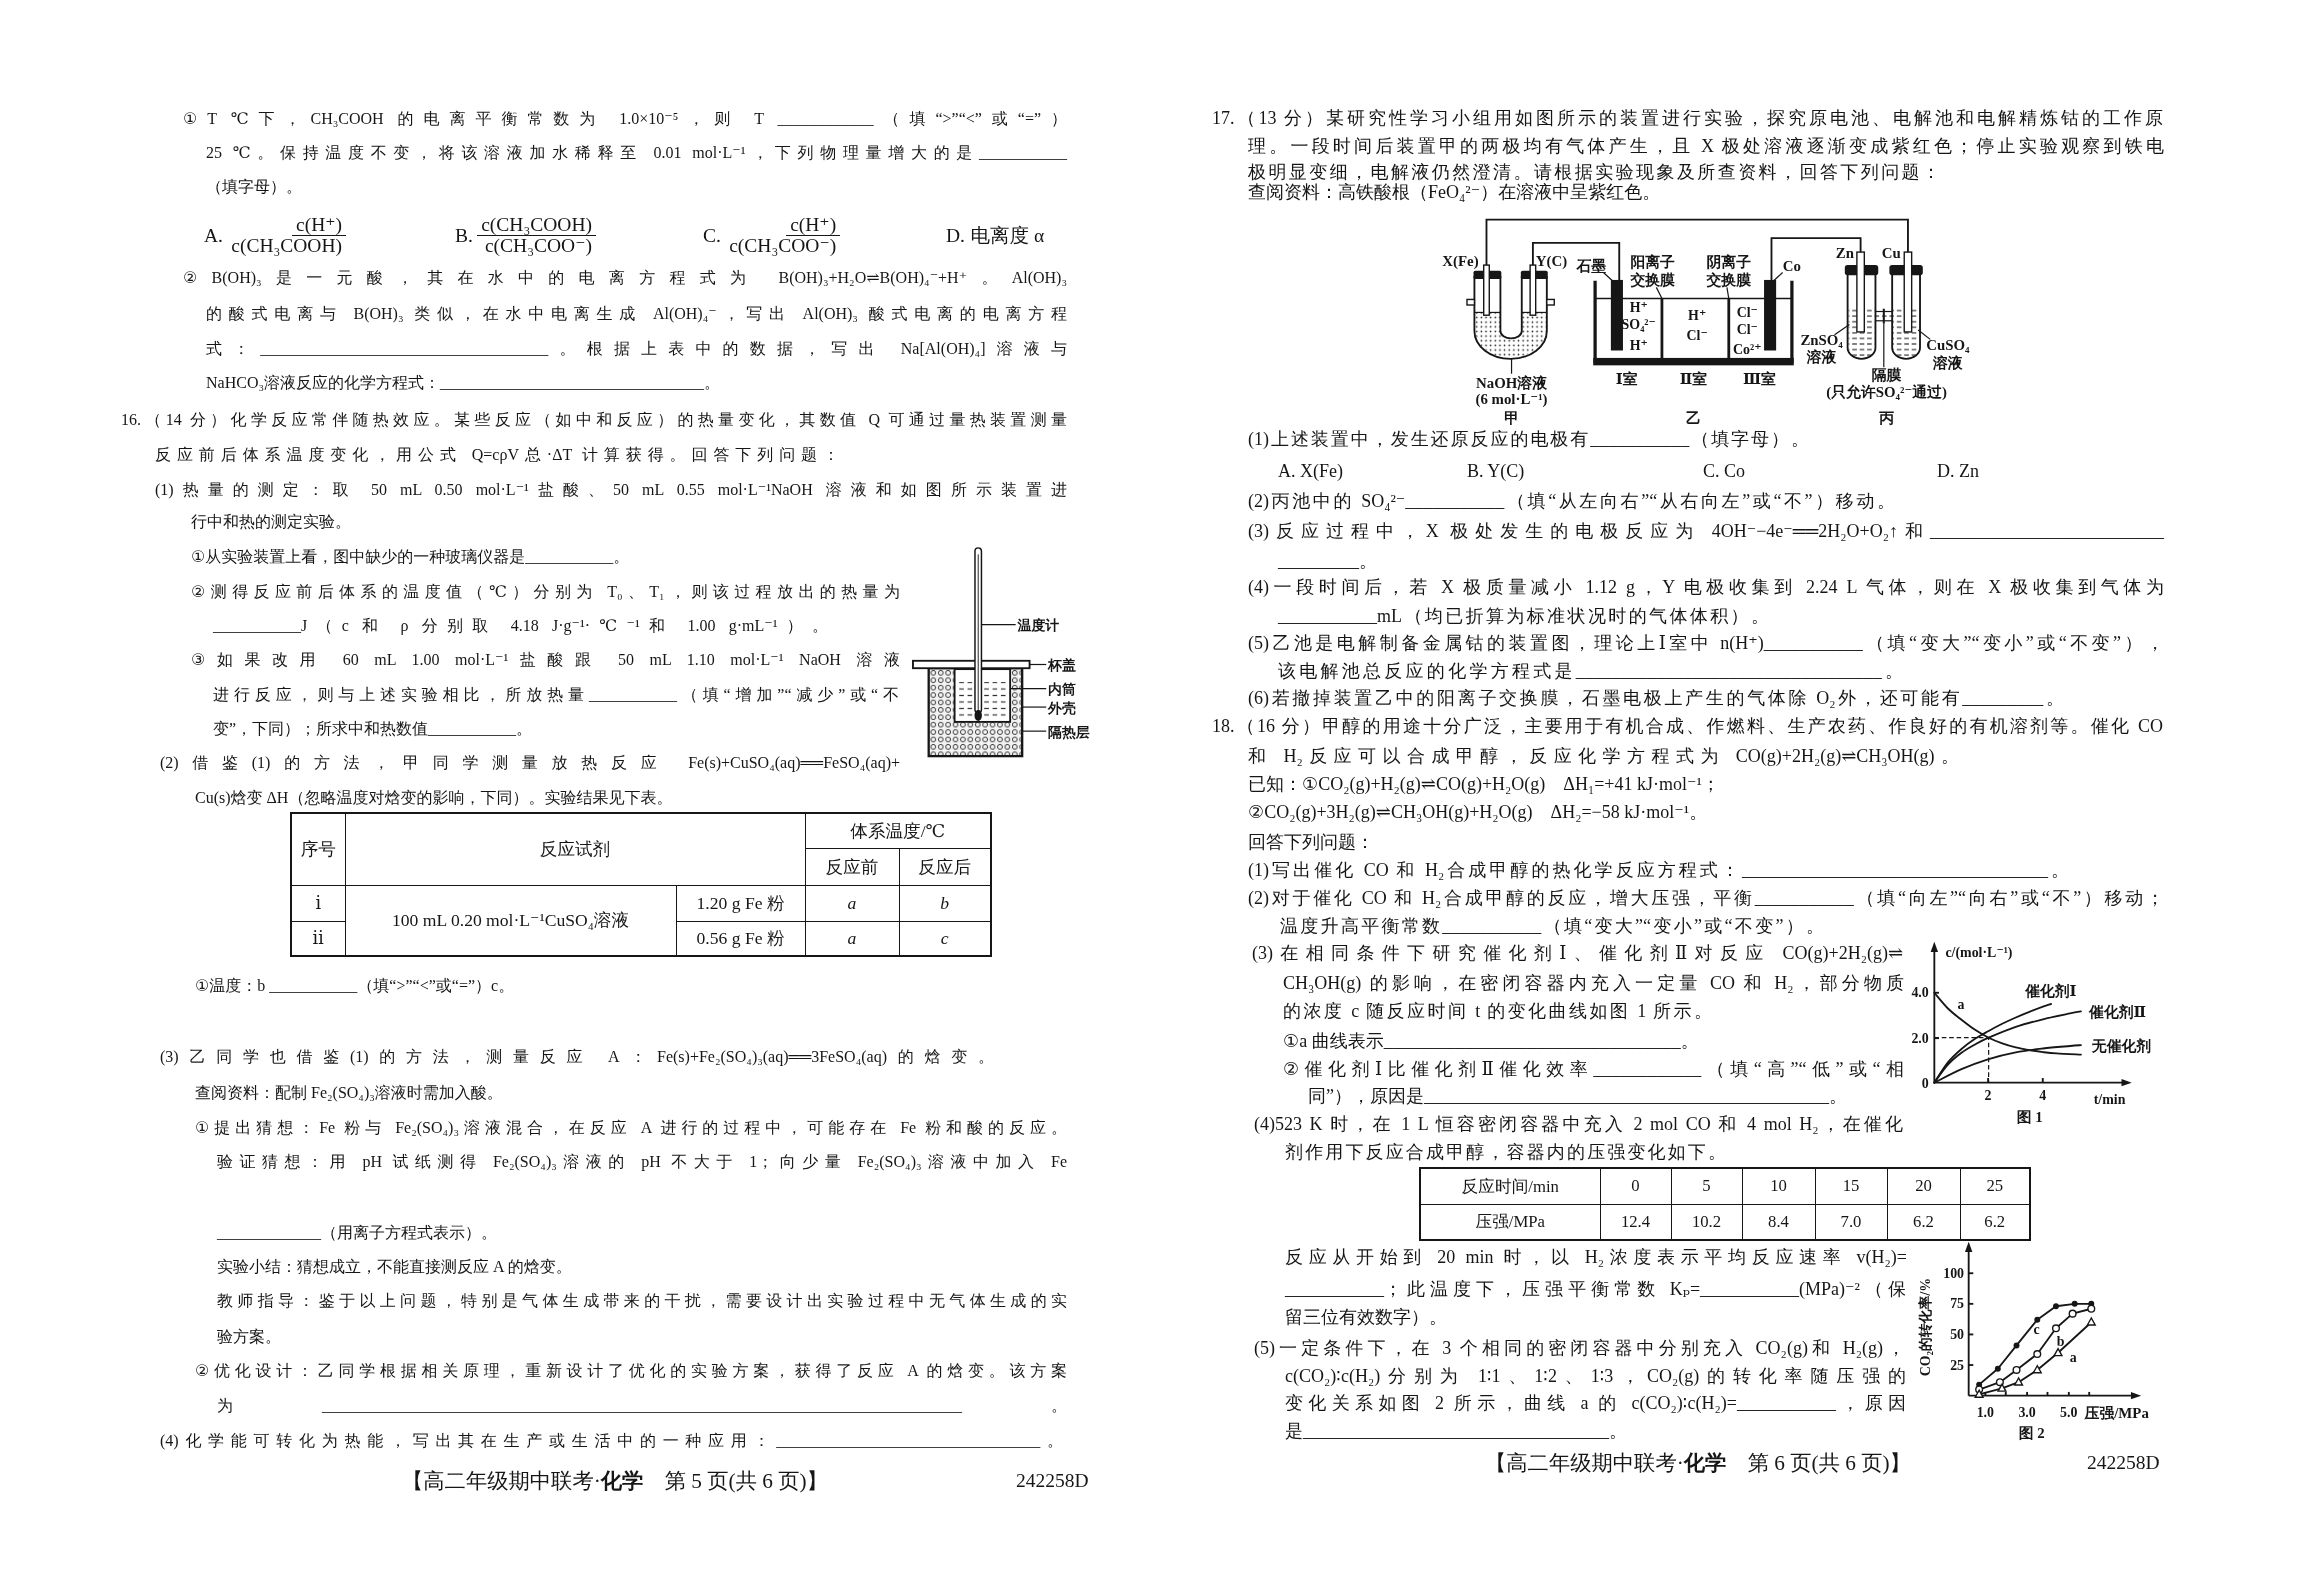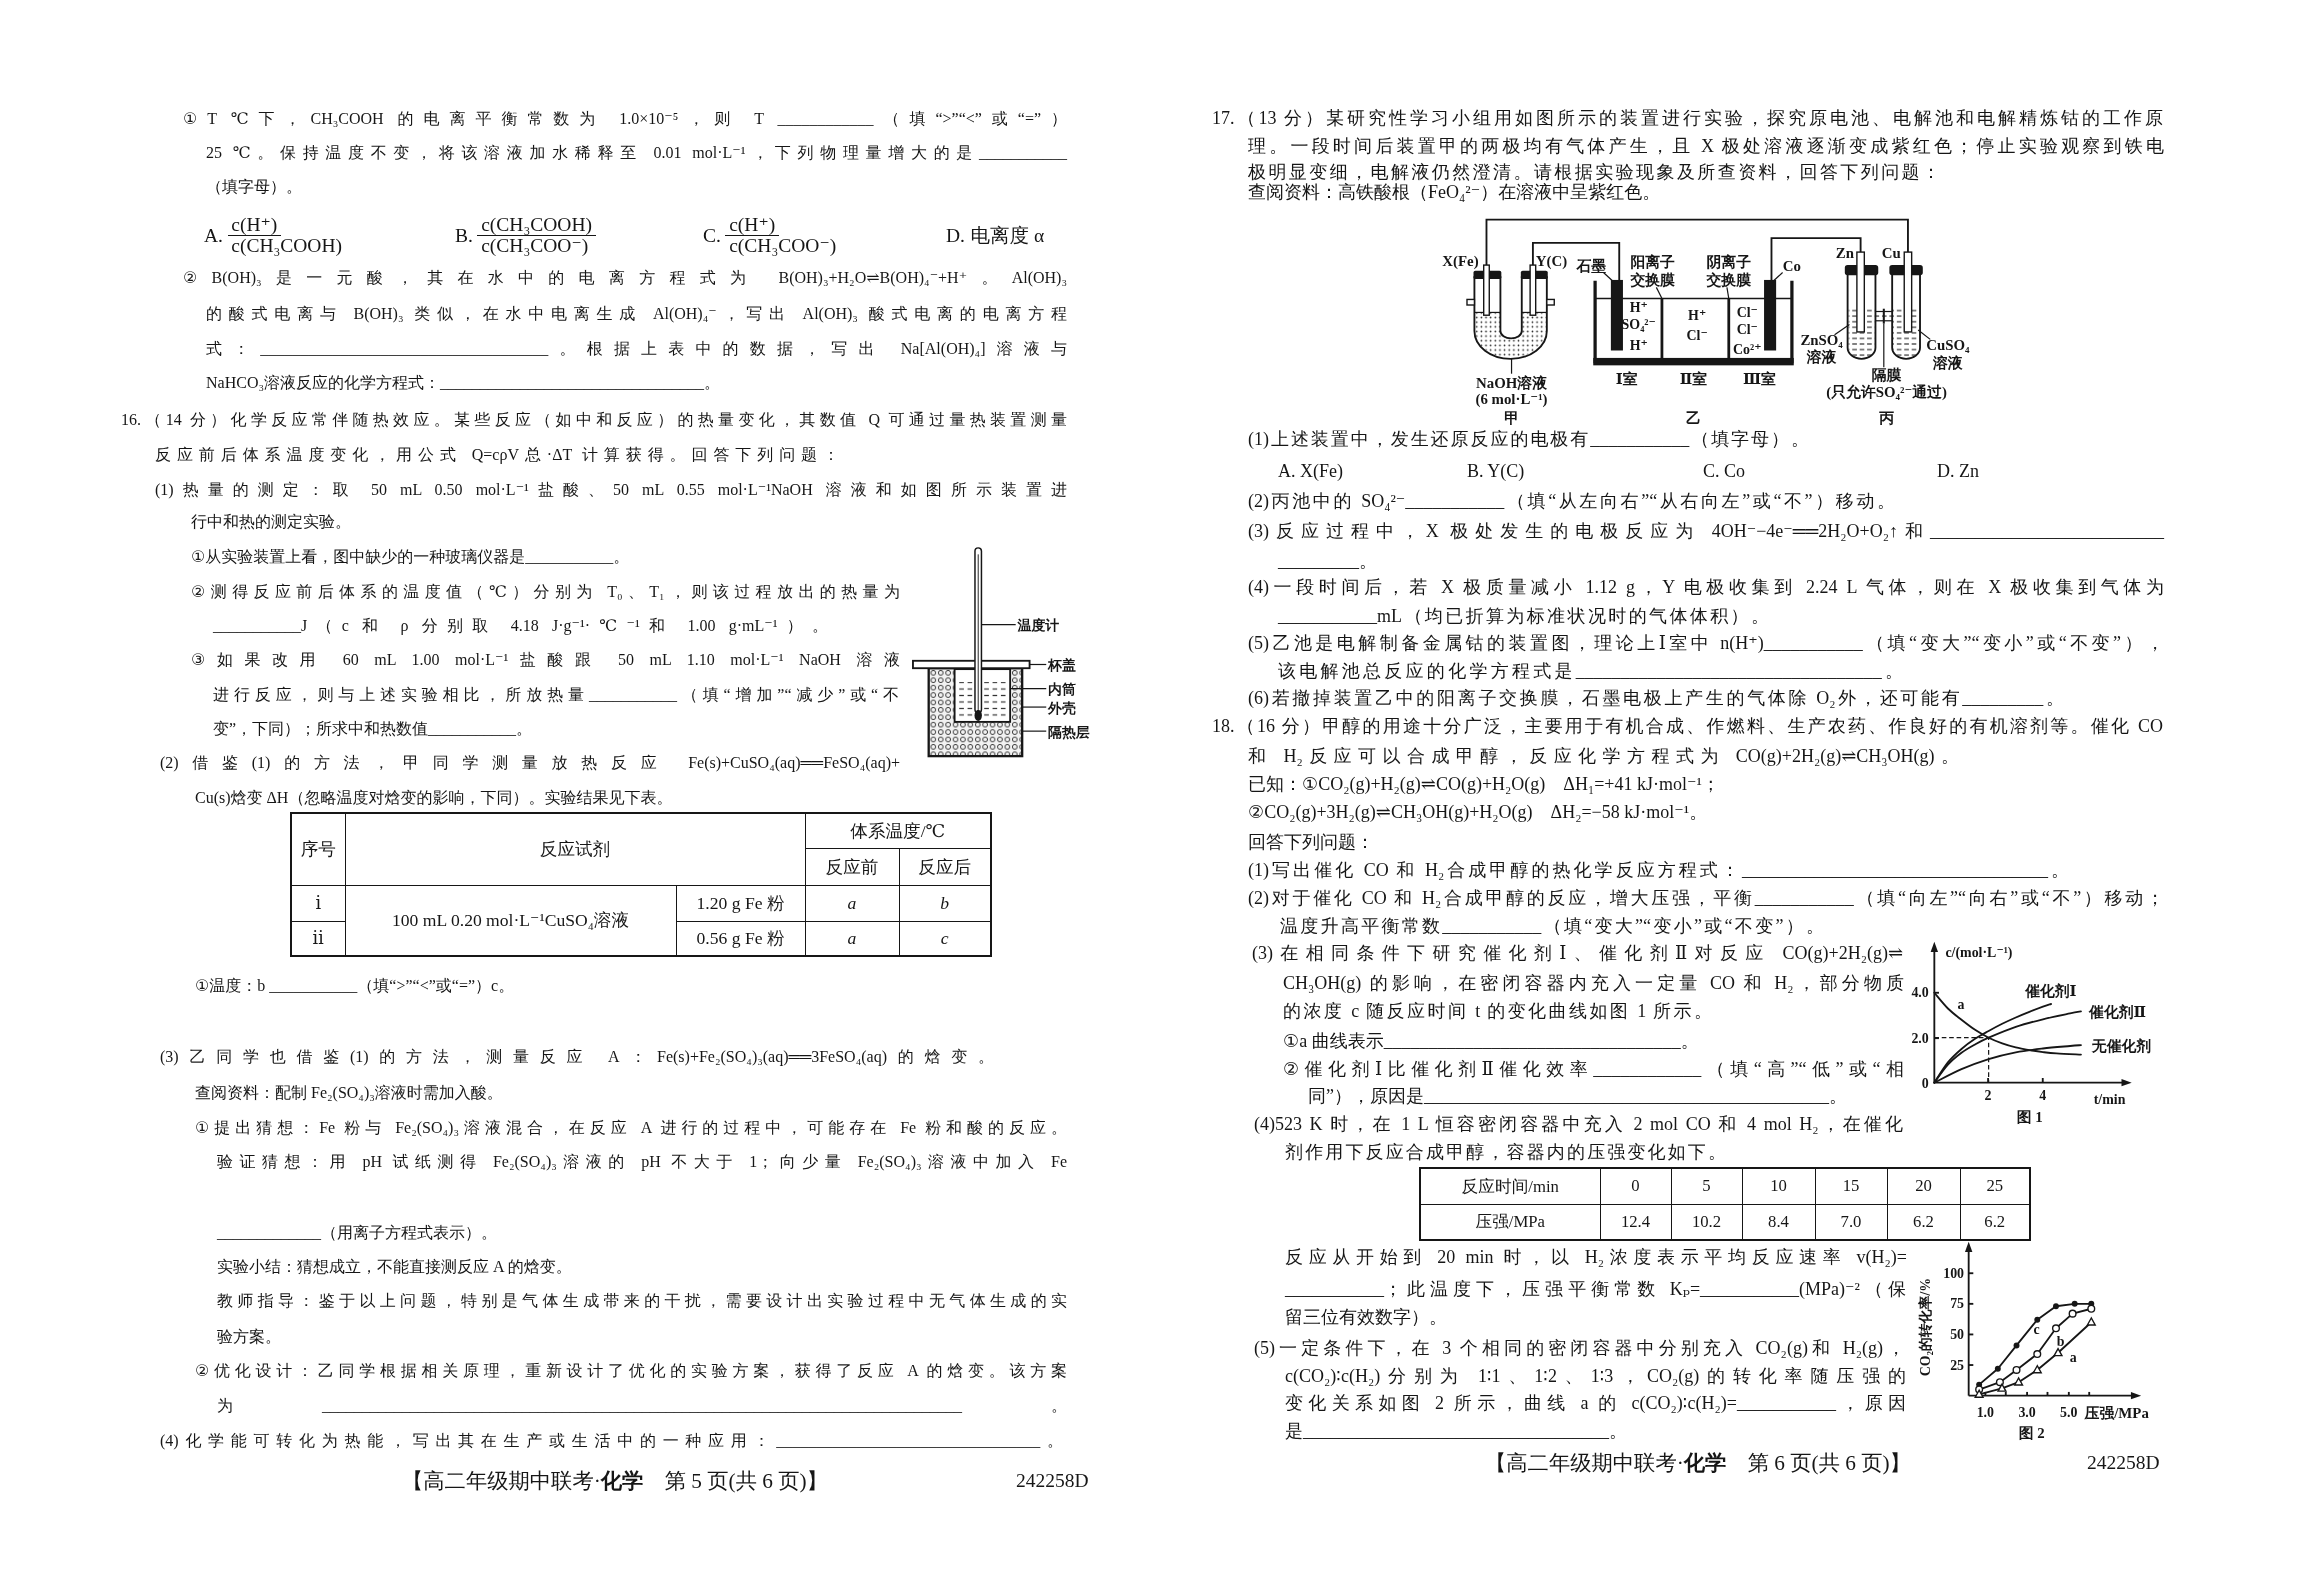--- a/index.html
+++ b/index.html
@@ -4,21 +4,21 @@
 <style>
   html,body{margin:0;padding:0;background:#ffffff;}
   body{width:2299px;height:1589px;position:relative;overflow:hidden;color:#161616;
        font-family:"Liberation Serif","DejaVu Serif","DejaVu Sans",serif;}
   .page{position:absolute;left:0;top:0;width:2299px;height:1589px;}
   .ln{position:absolute;white-space:nowrap;}
   .p5{font-size:16px;line-height:26px;height:26px;}
   .p6{font-size:18px;line-height:24px;height:24px;}
   .j{text-align:justify;text-align-last:justify;}
   .opt{position:absolute;display:flex;align-items:center;height:43px;font-size:19.5px;white-space:nowrap;}
-  .frac{display:inline-flex;flex-direction:column;align-items:flex-start;margin-left:4.6px;}
+  .frac{display:inline-flex;flex-direction:column;align-items:flex-end;margin-left:4.6px;}
   .frac .num{border-bottom:1.5px solid #161616;line-height:20.4px;text-align:center;padding:0 3.7px;}
   .frac .den{line-height:20.4px;text-align:center;padding:0 3.7px;}
   .optd{margin-left:5.6px;}
   table.grid{position:absolute;border-collapse:collapse;table-layout:fixed;border:2.8px solid #161616;}
   table.grid td{border:1.4px solid #161616;text-align:center;vertical-align:middle;padding:0;font-size:17.6px;white-space:nowrap;}
   table.grid td.it{font-style:italic;}
   table.g6 td{font-size:16.7px;margin-left:40px;}
   .footer{position:absolute;white-space:nowrap;font-size:21.3px;line-height:26px;}
   .footer b{font-weight:bold;}
   .code{position:absolute;white-space:nowrap;font-size:19.5px;line-height:26px;}

